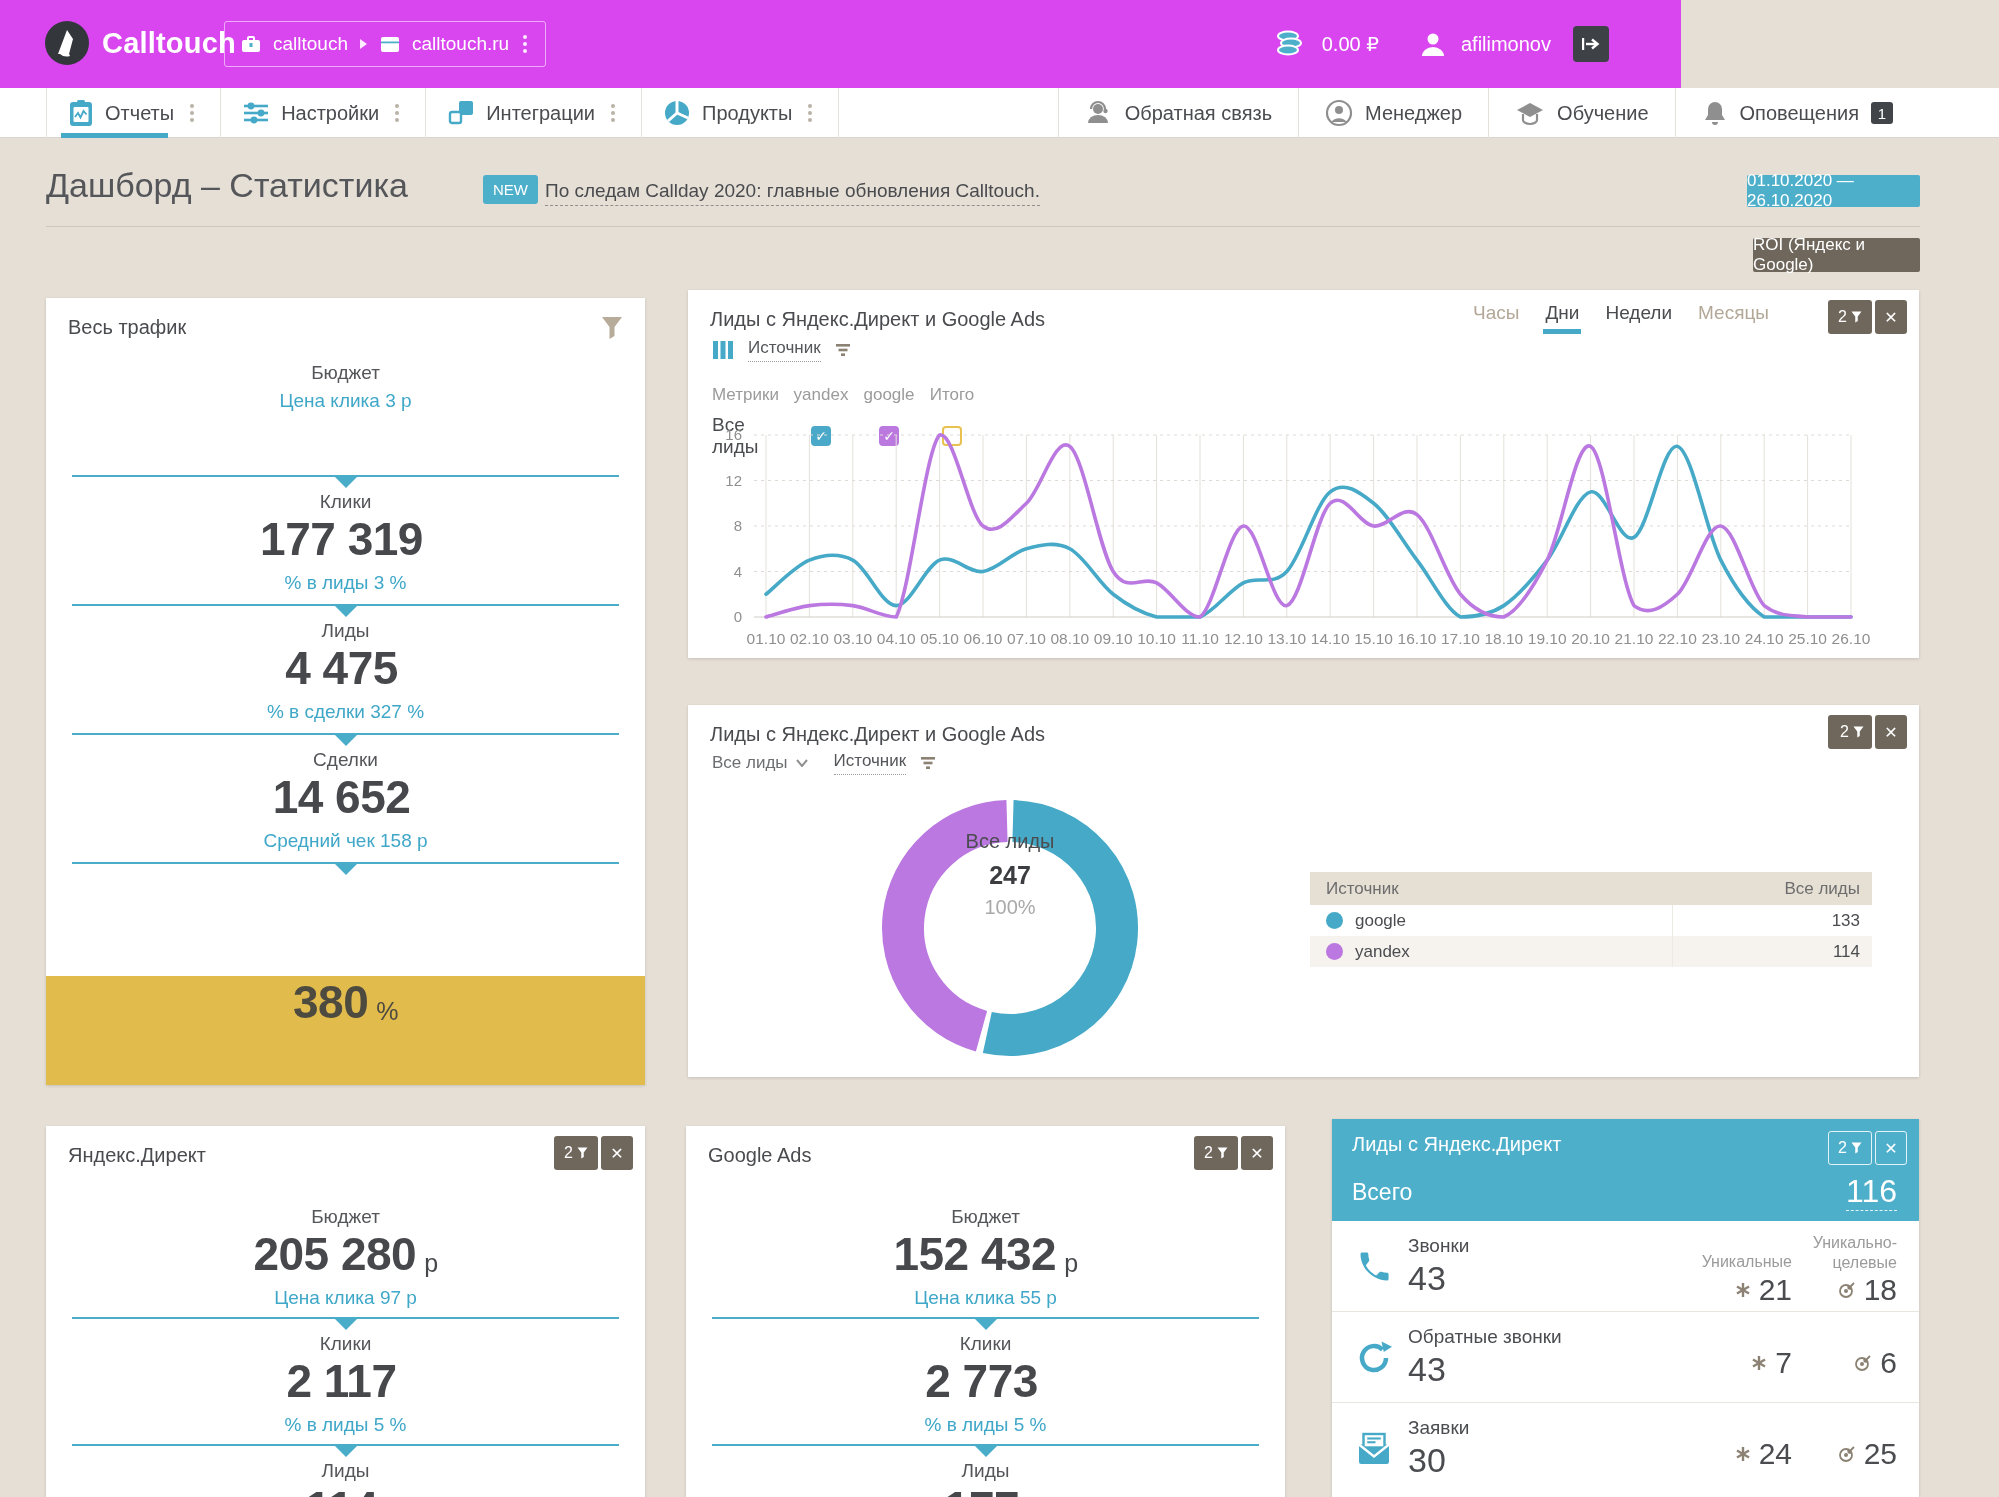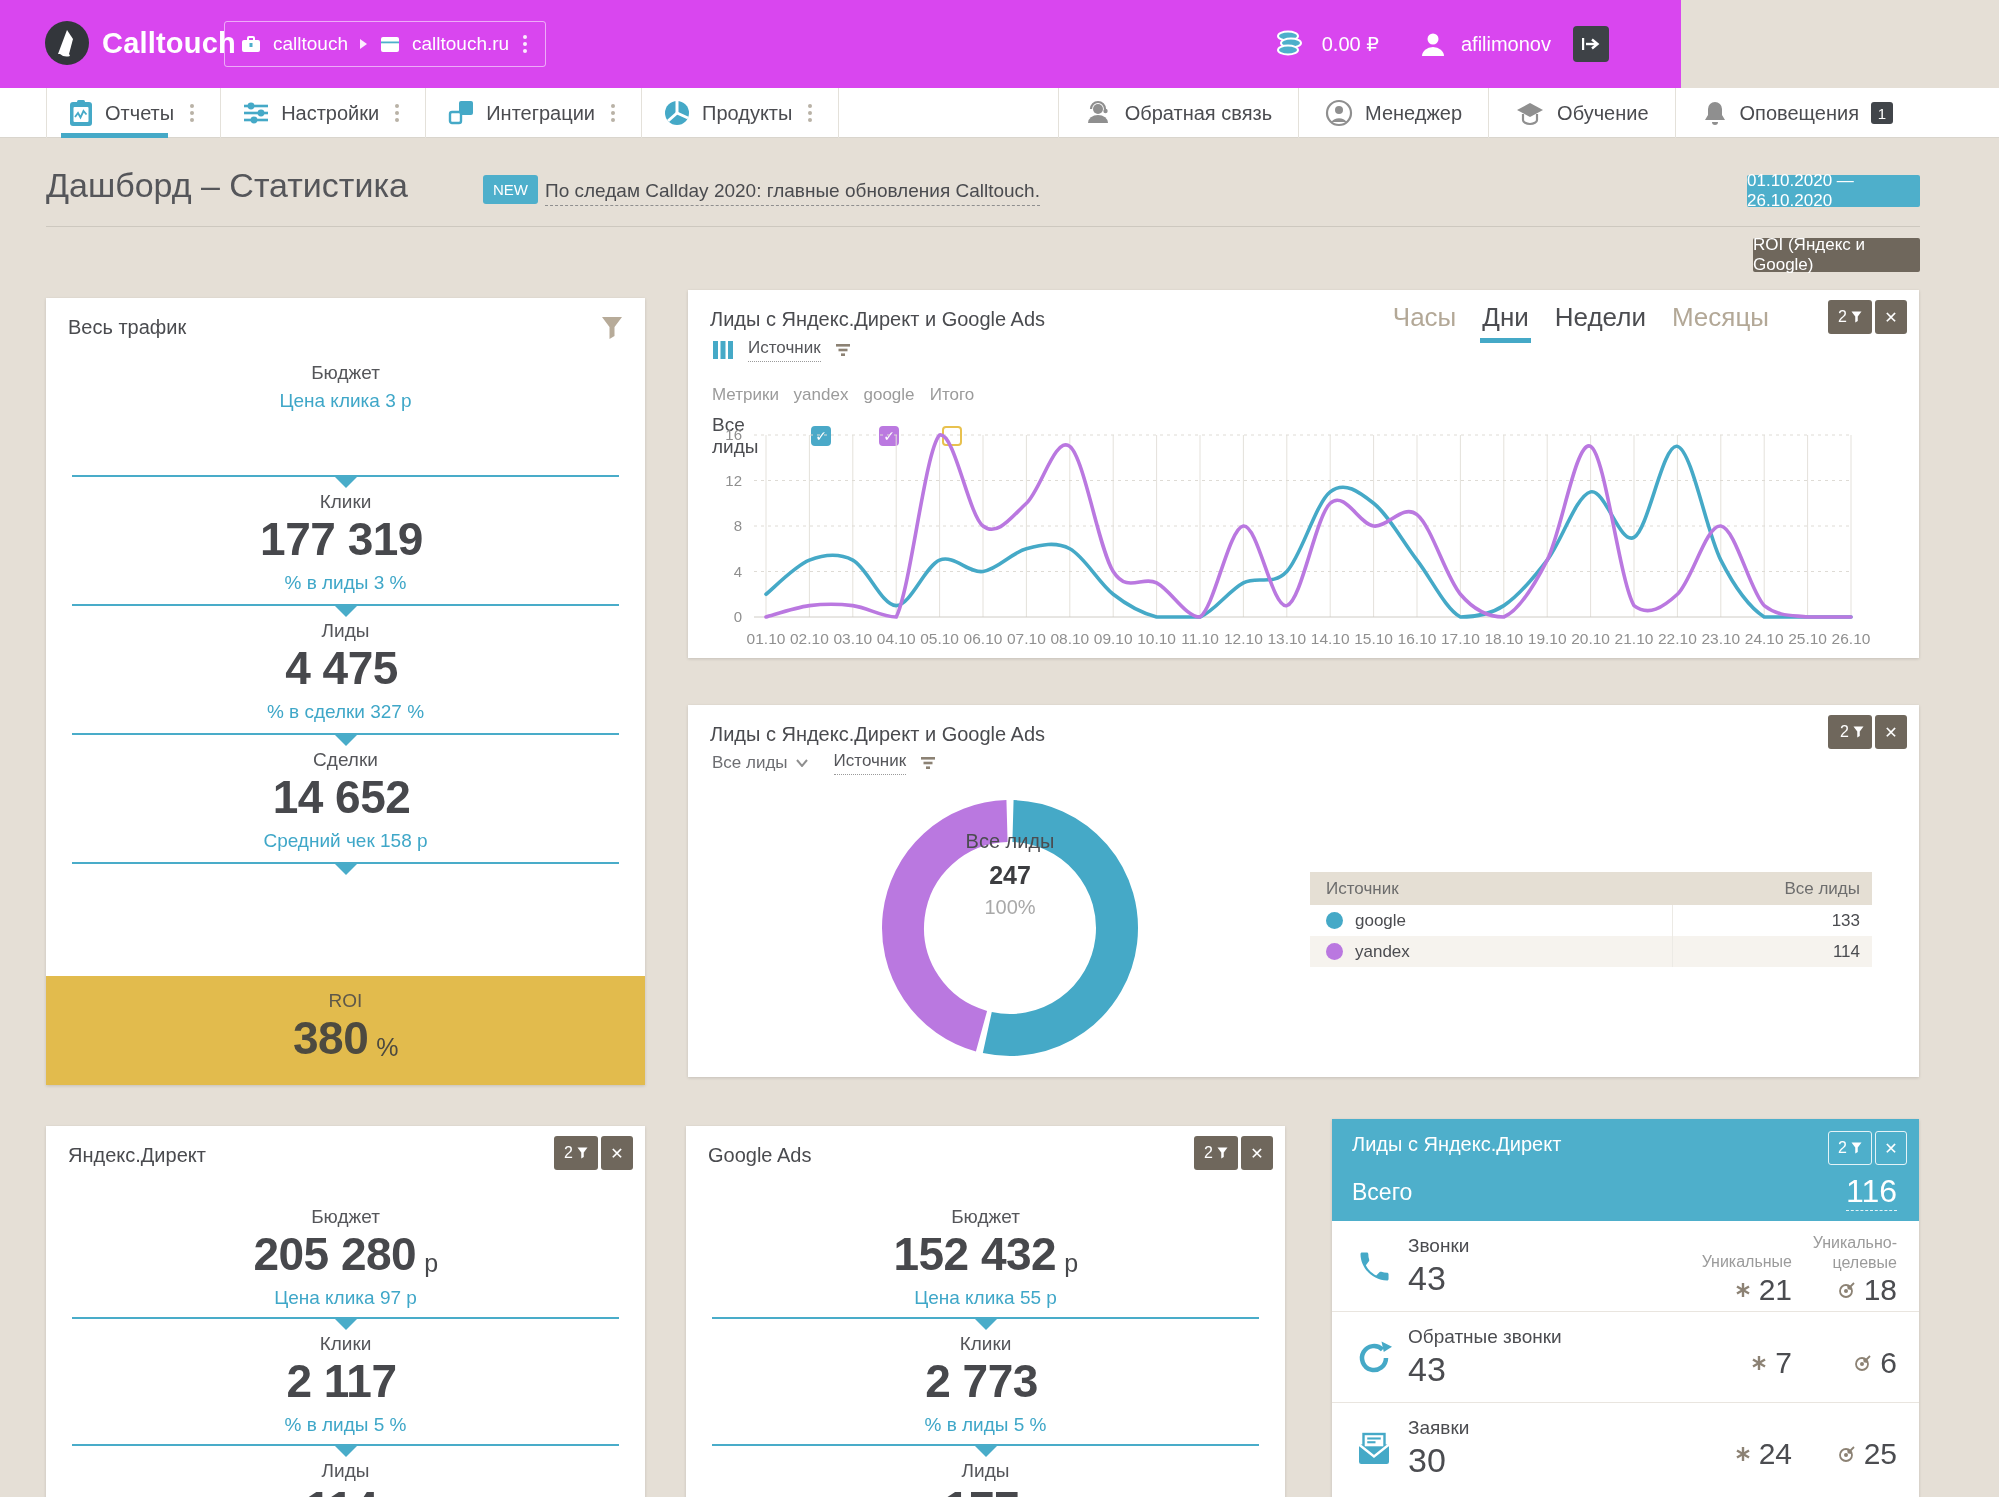--- a/index.html
+++ b/index.html
@@ -46,21 +46,21 @@
   .fvalue { font-size:46px; font-weight:bold; color:#47484c; line-height:1.15; letter-spacing:-0.5px; }
   .fcur { font-size:25px; font-weight:normal; color:#47484c; margin-left:8px; position:relative; top:2px; }
   .fsub { font-size:19px; color:#3fa7c8; cursor:pointer; display:inline-block; margin-top:6px; }
   .fdiv { position:absolute; left:26px; right:26px; bottom:10px; border-top:2px solid #49acc9; }
   .fdiv:after { content:""; position:absolute; left:50%; top:-2px; margin-left:-13px; border-left:13px solid transparent; border-right:13px solid transparent; border-top:13px solid #49acc9; }
   .goldroi { position:absolute; left:0; bottom:0; width:100%; background:#e2bb4d; text-align:center; }
   .goldroi .flabel { color:#5e584a; padding-top:14px; }
   .goldroi .fvalue, .goldroi .fcur { color:#4d4a40; }
 
   
-  .periods { position:absolute; top:12px; right:150px; display:flex; gap:26px; font-size:26px; }
+  .periods { position:absolute; top:12px; right:150px; display:flex; gap:26px; font-size:19px; }
   .period { color:#b3a897; cursor:pointer; position:relative; padding-bottom:8px; }
   .period.dark { color:#4b4c50; }
   .period.active { color:#4b4c50; }
   .period.active:after { content:""; position:absolute; left:-2px; right:-2px; bottom:-2px; height:5px; background:#45a9c7; }
   .fbtn { width:44px; height:34px; background:#6f675c; border-radius:3px; color:#fff; display:flex; align-items:center; justify-content:center; gap:4px; font-size:16px; cursor:pointer; }
   .xbtn { width:32px; height:34px; background:#6f675c; border-radius:3px; color:#fff; display:flex; align-items:center; justify-content:center; font-size:16px; cursor:pointer; font-family:"DejaVu Sans",sans-serif; }
   .btnrow { position:absolute; top:10px; right:12px; display:flex; gap:3px; }
   .srcrow { position:absolute; left:24px; top:48px; display:flex; align-items:center; gap:14px; }
   .srclabel { font-size:17px; color:#55565a; border-bottom:1px dotted #9a9a9a; padding-bottom:3px; cursor:pointer; }
   .metrics-head { position:absolute; left:24px; top:95px; display:flex; font-size:17px; color:#9b9b9b; }
@@ -286,21 +286,20 @@
       <a class="fsub">% в сделки 327 %</a>
       <div class="fdiv"></div>
     </div>
     <div class="fsec" style="top:447px; height:129px;">
       <div class="flabel">Сделки</div>
       <div class="fvalue"><span>14 652</span><span class="fcur"></span></div>
       <a class="fsub">Средний чек 158 р</a>
       <div class="fdiv"></div>
     </div>
     <div class="goldroi" style="height:109px;">
-      <div class="flabel">ROI</div>
       <div class="fvalue"><span>380</span><span class="fcur">%</span></div>
     </div>
   </div>
 
   <div class="card" style="left:688px; top:290px; width:1231px; height:368px;">
     <div class="cardtitle">Лиды с Яндекс.Директ и Google Ads</div>
     <div class="periods">
       <span class="period">Часы</span>
       <span class="period active">Дни</span>
       <span class="period dark">Недели</span>

